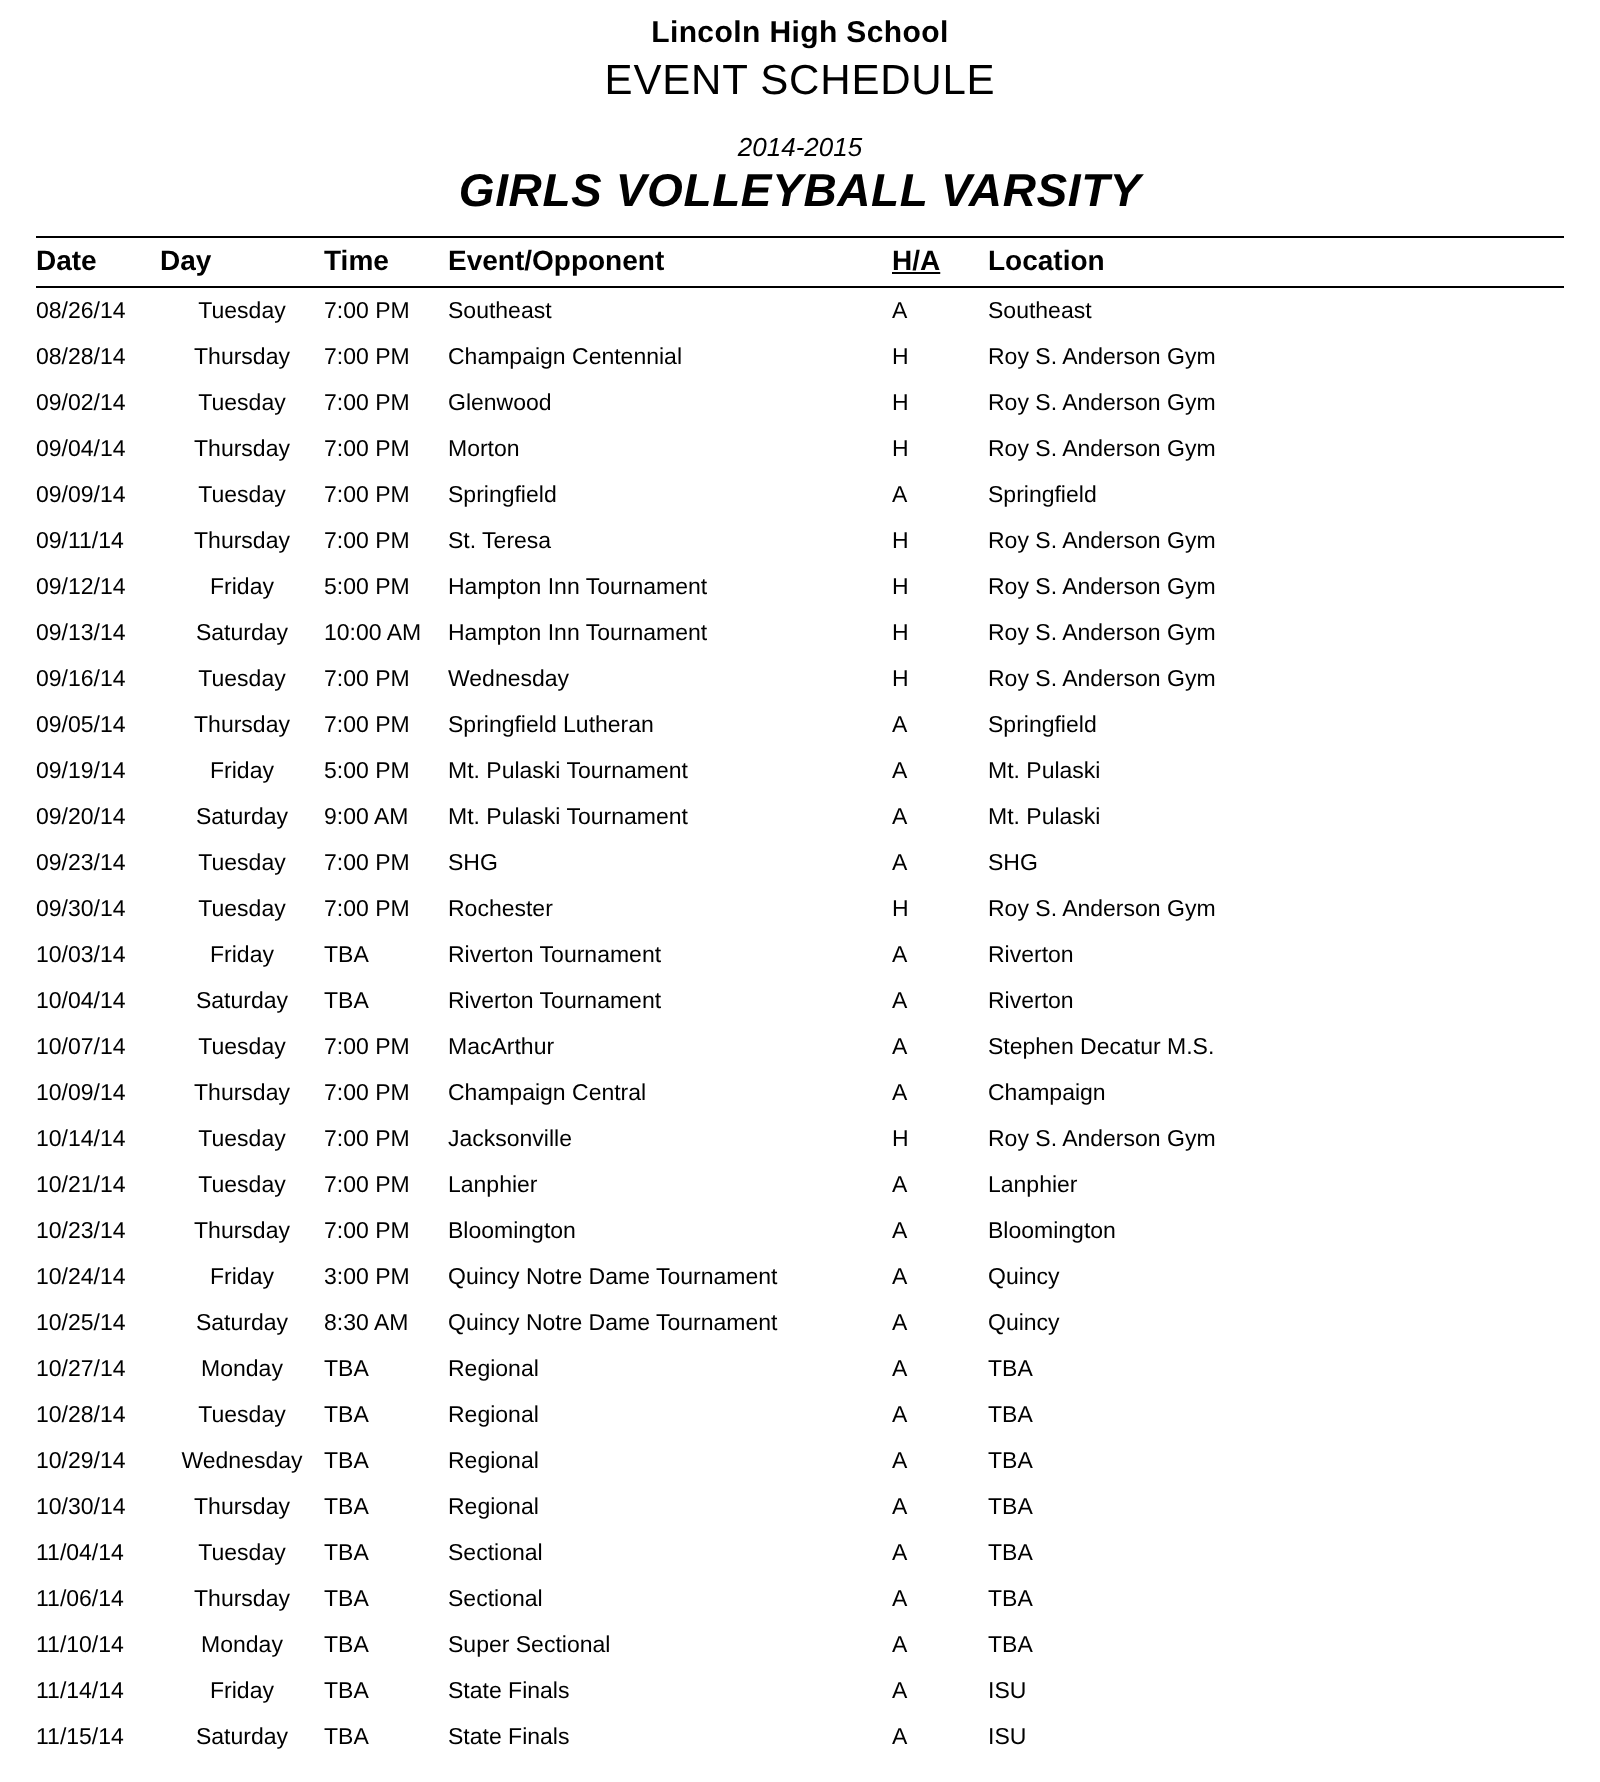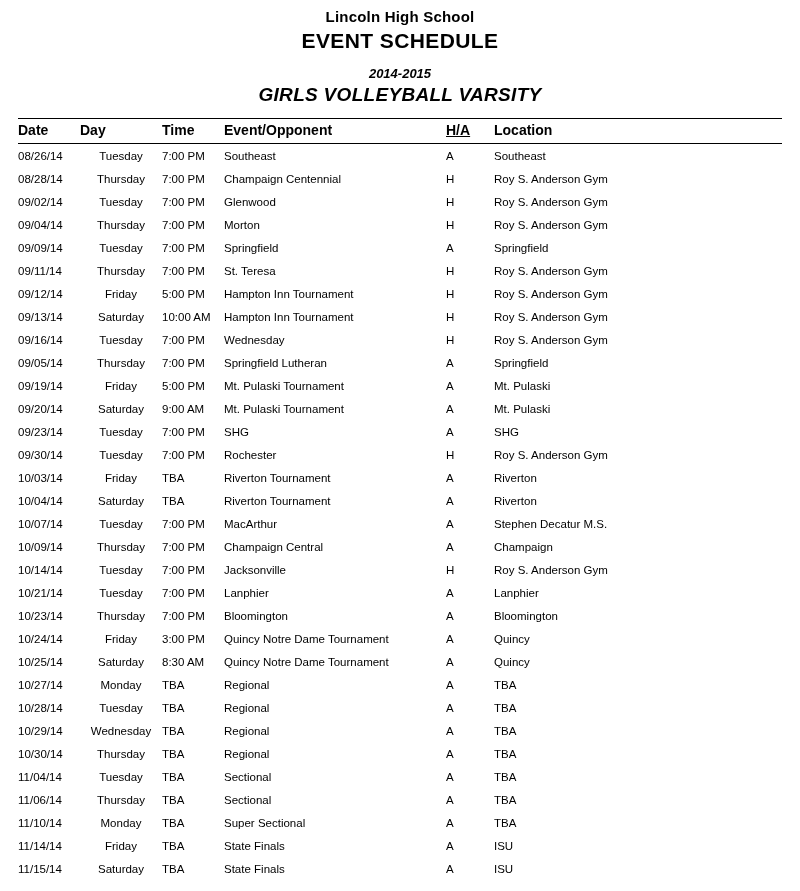--- a/index.html
+++ b/index.html
@@ -26,33 +26,33 @@
     padding-top: 6px;
   }
   .school-name {
     font-size: 15px;
     font-weight: bold;
     line-height: 22px;
     letter-spacing: 0.2px;
   }
   .doc-title {
     font-size: 21px;
-    font-weight: bold;
+    font-weight: normal;
     line-height: 26px;
     letter-spacing: 0.4px;
   }
   .season {
     font-size: 13px;
-    font-weight: bold;
+    font-weight: normal;
     font-style: italic;
     line-height: 20px;
     margin-top: 10px;
   }
   .team {
-    font-size: 19px;
+    font-size: 23px;
     font-weight: bold;
     font-style: italic;
     line-height: 22px;
     letter-spacing: 0.3px;
   }
   table.schedule {
     width: 100%;
     border-collapse: collapse;
     margin-top: 12px;
     font-size: 11.5px;

